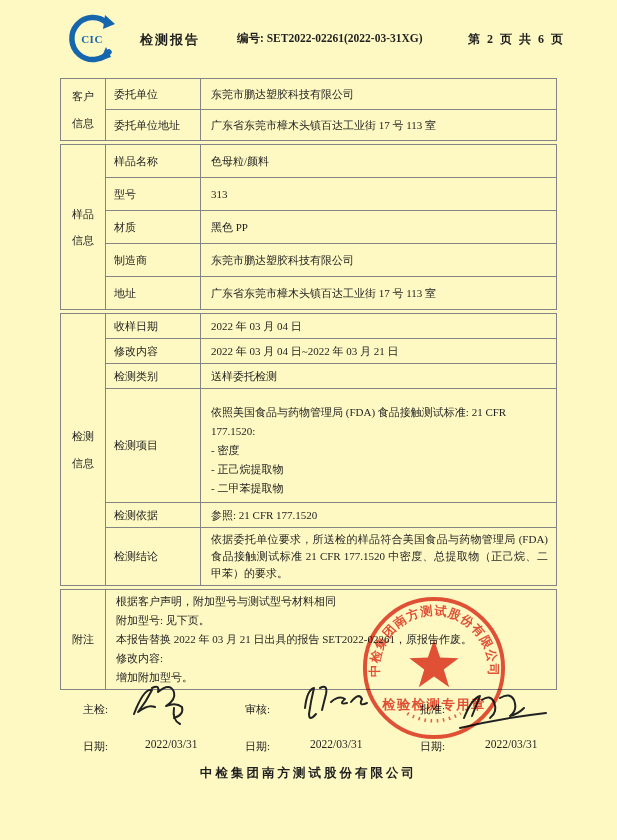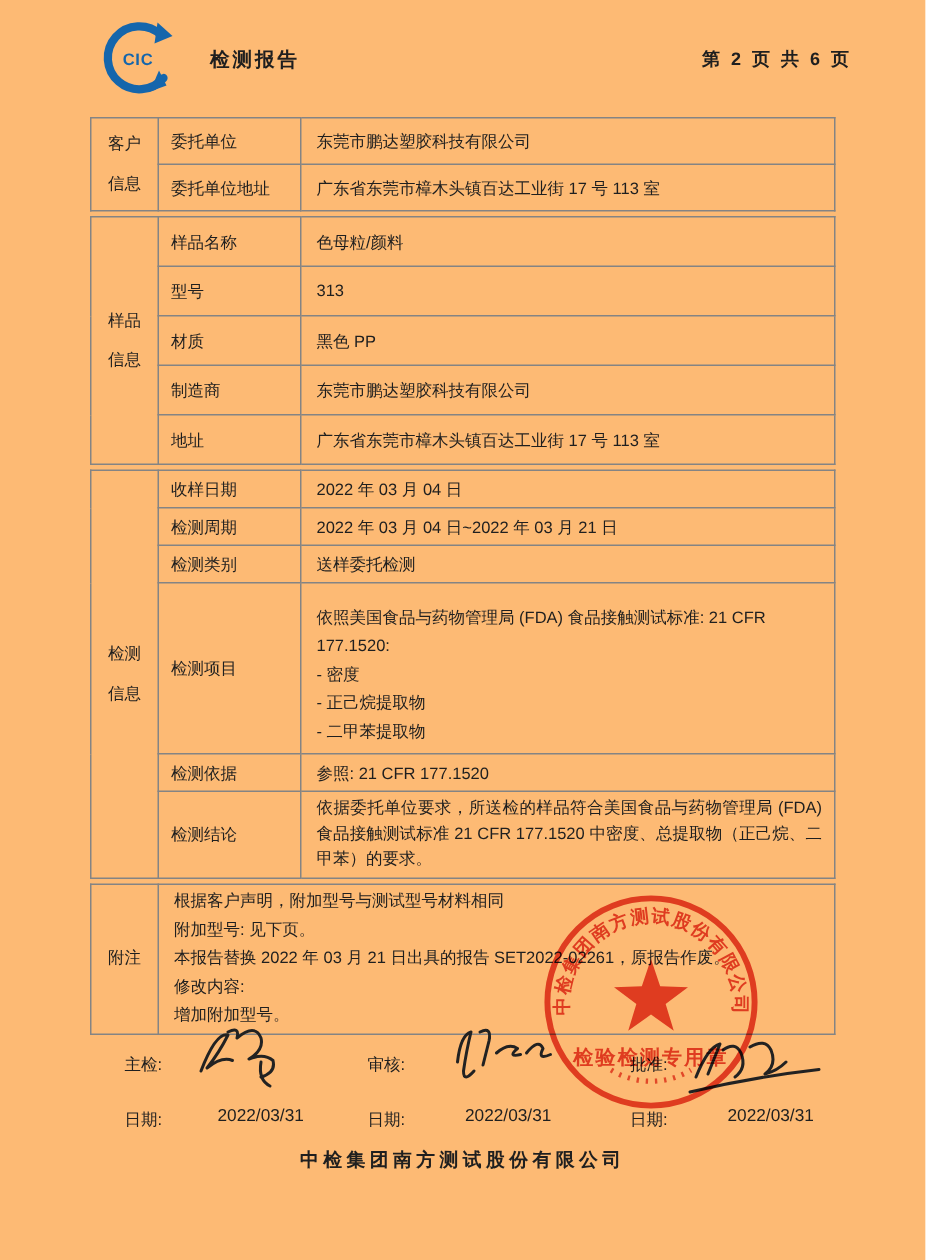--- a/index.html
+++ b/index.html
@@ -1,19 +1,19 @@
 <!DOCTYPE html>
 <html><head>
 <meta charset="utf-8">
 <style>
   * { margin:0; padding:0; box-sizing:border-box; }
   html,body { background:#ffffff; }
   .page {
-    position:relative; width:617px; height:840px; background:#fdba74;
-    font-family:Liberation Sans, sans-serif;
+    position:relative; width:617px; height:840px; background:#fef9c3;
+    font-family:Liberation Serif, serif;
     color:#1f1f1f; overflow:hidden;
   }
   
   .logo { position:absolute; left:62px; top:12px; width:60px; height:52px; }
   .hdr-title { position:absolute; left:140px; top:31px; font-size:13px; font-weight:bold; letter-spacing:2px; }
   .hdr-no { position:absolute; left:237px; top:31px; font-size:11.5px; font-weight:bold; }
   .hdr-pages { position:absolute; left:468px; top:31px; font-size:12px; font-weight:bold; letter-spacing:2px; white-space:nowrap; }
   
   .tables { position:absolute; left:60px; top:78px; width:497px; }
   table.sec { width:100%; border-collapse:collapse; table-layout:fixed; margin-bottom:3px; }
@@ -48,20 +48,21 @@
 
 <div class="page">
 
   <svg class="logo" viewBox="0 0 60 52" aria-hidden="true">
     <path d="M45 11 A 21 21 0 1 0 47 40" fill="none" stroke="#1566ac" stroke-width="5.5" stroke-linecap="round"></path>
     <polygon points="43,3 53,12 41,17" fill="#1566ac"></polygon>
     <polygon points="49,45 38,49 44,35" fill="#1566ac"></polygon>
     <text x="30" y="31" font-size="11" font-weight="bold" fill="#1566ac" text-anchor="middle" letter-spacing="0.5">CIC</text>
   </svg>
   <div class="hdr-title">检测报告</div>
+  <div class="hdr-no"><span>编号: </span><span>SET2022-02261(2022-03-31XG)</span></div>
   <div class="hdr-pages">第 2 页 共 6 页</div>
 
   <div class="tables">
 
     <table class="sec sec-customer">
       <colgroup>
           <col class="c1">
           <col class="c2">
           <col class="c3">
         </colgroup>
@@ -115,21 +116,21 @@
           <col class="c2">
           <col class="c3">
         </colgroup>
       <tbody>
         <tr class="r-s">
           <td class="group" rowspan="6"><span>检测信息</span></td>
           <td class="label">收样日期</td>
           <td class="value">2022 年 03 月 04 日</td>
         </tr>
         <tr class="r-s">
-          <td class="label">检测周期</td>
+          <td class="label">修改内容</td>
           <td class="value">2022 年 03 月 04 日~2022 年 03 月 21 日</td>
         </tr>
         <tr class="r-s">
           <td class="label">检测类别</td>
           <td class="value">送样委托检测</td>
         </tr>
         <tr class="r-proj">
           <td class="label">检测项目</td>
           <td class="value multiline">依照美国食品与药物管理局 (FDA) 食品接触测试标准: 21 CFR
 177.1520:

